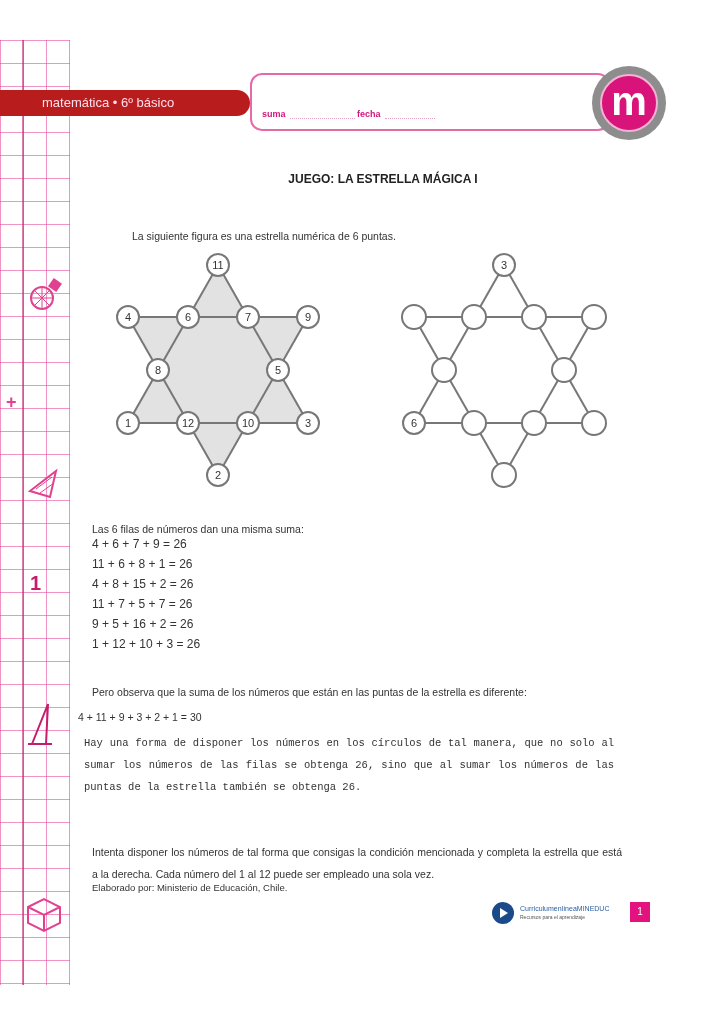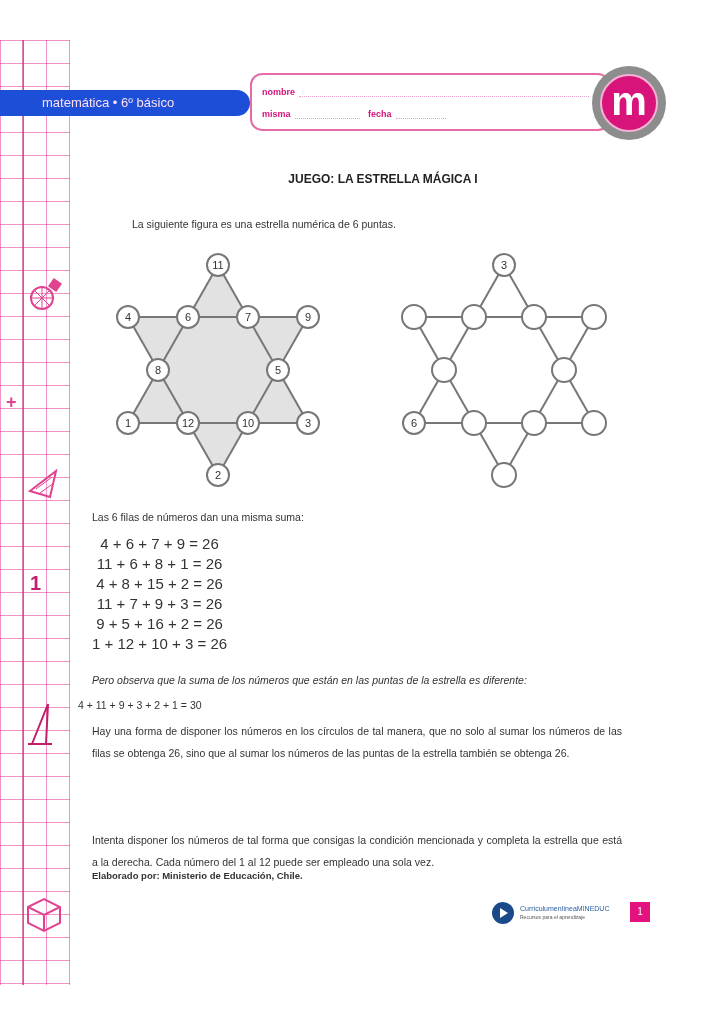--- a/index.html
+++ b/index.html
@@ -14,21 +14,21 @@
     background-size: 23px 23px;
   }
   .grid-strip::after {
     content: ""; position: absolute; left: 22px; top: 0; width: 2px; height: 100%;
     background: rgba(200,40,120,0.6);
   }
   .strip-icon { position: absolute; color: #e0428f; }
 
   .subject-band {
     position: absolute; left: 0; top: 90px; width: 250px; height: 26px;
-    background: #1d4ed8; border-radius: 0 14px 14px 0;
+    background: #b91c1c; border-radius: 0 14px 14px 0;
     color: #fde0ef; font-size: 13px; line-height: 26px; padding-left: 42px;
   }
 
   .name-box {
     position: absolute; left: 250px; top: 73px; width: 360px; height: 58px;
     border: 2px solid #e66aa8; border-radius: 12px;
   }
   .name-row { position: absolute; left: 10px; font-size: 9px; font-weight: bold; color: #d4147a; }
   .name-row .line { display: inline-block; border-bottom: 1px dotted #e4a0c4; height: 8px; vertical-align: middle; margin-left: 4px; }
 
@@ -36,27 +36,27 @@
     position: absolute; left: 592px; top: 66px; width: 74px; height: 74px;
     border-radius: 50%; background: #8d8d8d;
   }
   .logo-inner {
     position: absolute; left: 8px; top: 8px; width: 58px; height: 58px; border-radius: 50%;
     background: #d8137a; border: 2px solid #f4b3d4;
     color: #fff; font-size: 40px; font-weight: bold; text-align: center; line-height: 50px;
   }
 
   .title { position: absolute; left: 0; width: 720px; top: 172px; text-align: center; font-size: 12px; font-weight: bold; color: #222; padding-left: 46px; }
-  .para { position: absolute; font-size: 10.5px; color: #333; line-height: 22px; }
+  .para { position: absolute; font-size: 10.5px; color: #333; line-height: 22px; margin-top: 12px; }
   .justify { text-align: justify; }
 
   .star { position: absolute; }
   .star svg { overflow: visible; }
 
-  .sum-line { font-size: 15px; color: #333; height: 20px; line-height: 20px; text-align: center; }
+  .sum-line { font-size: 12px; color: #333; height: 20px; line-height: 20px; }
 
   .footer-logo { position: absolute; left: 492px; top: 902px; display: flex; align-items: center; gap: 6px; }
   .play { width: 22px; height: 22px; border-radius: 50%; background: #1a4a8a; position: relative; }
   .play::after { content: ""; position: absolute; left: 8px; top: 6px; border-left: 8px solid #fff; border-top: 5px solid transparent; border-bottom: 5px solid transparent; }
   .footer-text { font-size: 7px; color: #2a5da0; line-height: 9px; }
   .footer-text small { display: block; font-size: 5px; color: #555; }
   .page-num { position: absolute; left: 630px; top: 902px; width: 20px; height: 20px; background: #e4127f; color: #fff; font-size: 10px; text-align: center; line-height: 20px; }
 </style>
 </head>
 <body>
@@ -84,26 +84,23 @@
 </div>
 <div class="strip-icon" style="left:22px;top:893px;">
   <svg width="44" height="40" viewBox="0 0 44 40">
       <path d="M6 14 L22 6 L38 14 L38 30 L22 38 L6 30 Z M6 14 L22 22 L38 14 M22 22 L22 38" fill="none" stroke="#e0428f" stroke-width="2"></path>
     </svg>
 </div>
 
 <div class="subject-band">matemática • 6º básico</div>
 
 <div class="name-box">
-  <div class="name-row" style="top:12px;">
-    <span>nombre</span><span class="line" style="width:290px;"></span>
-  </div>
   <div class="name-row" style="top:34px;">
-    <span>misma</span><span class="line" style="width:65px;"></span>
-    <span style="margin-left:6px;">fecha</span><span class="line" style="width:50px;"></span>
+    <span>suma</span><span class="line" style="width:65px;"></span>
+    <span style="margin-left:0;">fecha</span><span class="line" style="width:50px;"></span>
   </div>
 </div>
 
 <div class="logo">
   <div class="logo-inner">m</div>
 </div>
 
 <div class="title">JUEGO: LA ESTRELLA MÁGICA I</div>
 <div class="para" style="left:132px;top:213px;">La siguiente figura es una estrella numérica de 6 puntas.</div>
 
@@ -179,30 +176,30 @@
       <text x="18" y="172">6</text>
     </g>
   </svg>
 </div>
 
 <div class="para" style="left:92px;top:506px;">Las 6 filas de números dan una misma suma:</div>
 <div style="position:absolute;left:92px;top:534px;">
   <div class="sum-line">4 + 6  + 7 + 9 =  26</div>
   <div class="sum-line">11 + 6 + 8 + 1 = 26</div>
   <div class="sum-line">4 + 8 + 15 + 2 = 26</div>
-  <div class="sum-line">11 + 7 + 9 + 3 = 26</div>
+  <div class="sum-line">11 + 7 + 5 + 7 = 26</div>
   <div class="sum-line">9 + 5 + 16 + 2 = 26</div>
   <div class="sum-line">1 + 12 + 10 + 3 = 26</div>
 </div>
 
-<div class="para" style="left:92px;top:669px;font-style:italic;">Pero observa que la suma de los números que están en las puntas de la estrella es diferente:</div>
+<div class="para" style="left:92px;top:669px;">Pero observa que la suma de los números que están en las puntas de la estrella es diferente:</div>
 <div class="para" style="left:78px;top:694px;">4 + 11 + 9 + 3 + 2 + 1 = 30</div>
-<div class="para justify" style="left:92px;top:720px;width:530px;">Hay una forma de disponer los números en los círculos de tal manera, que no solo al sumar los números de las filas se obtenga 26, sino que al sumar los números de las puntas de la estrella también se obtenga 26.</div>
+<div class="para justify" style="left:84px;top:720px;width:530px;font-family:Liberation Mono, monospace;">Hay una forma de disponer los números en los círculos de tal manera, que no solo al sumar los números de las filas se obtenga 26, sino que al sumar los números de las puntas de la estrella también se obtenga 26.</div>
 <div class="para justify" style="left:92px;top:829px;width:530px;">Intenta disponer los números de tal forma que consigas la condición mencionada y completa la estrella que está a la derecha. Cada número del 1 al 12 puede ser empleado una sola vez.</div>
-<div class="para" style="left:92px;top:865px;font-size:9.5px;font-weight:bold;">Elaborado por: Ministerio de Educación, Chile.</div>
+<div class="para" style="left:92px;top:865px;font-size:9.5px;">Elaborado por: Ministerio de Educación, Chile.</div>
 
 <div class="footer-logo">
   <div class="play"></div>
   <div class="footer-text">
     <span>CurriculumenlíneaMINEDUC</span>
     <small>Recursos para el aprendizaje</small>
   </div>
 </div>
 <div class="page-num">1</div>
 

